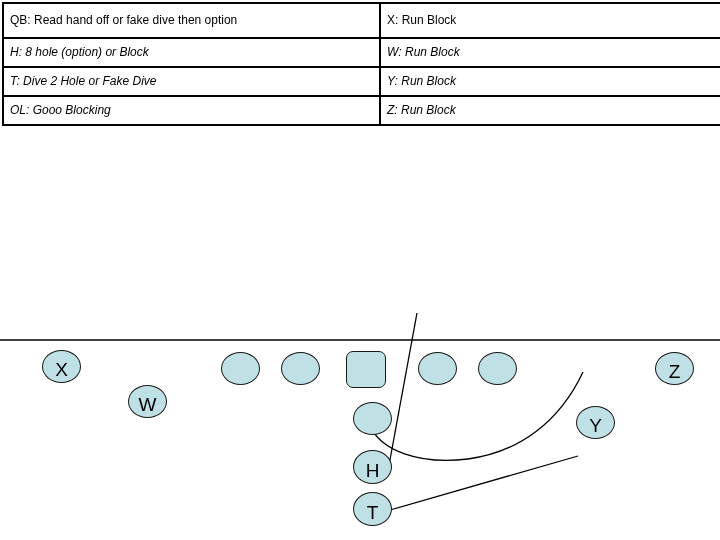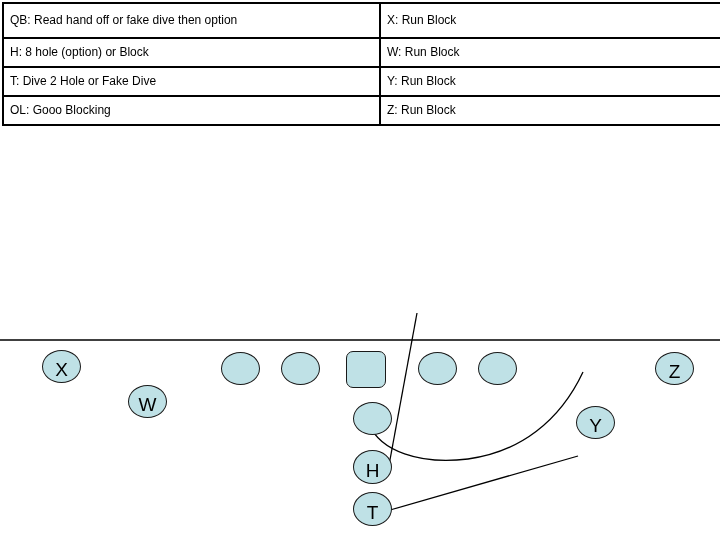--- a/index.html
+++ b/index.html
@@ -31,21 +31,21 @@
     padding: 0 6px;
     font-size: 12px;
     line-height: 1.1;
     vertical-align: middle;
     white-space: nowrap;
     background: #ffffff;
   }
   #assignment-table td.col-left  { width: 363px; }
   #assignment-table td.col-right { width: 353px; }
   #assignment-table tr.row-tall td { height: 33px; }
-  #assignment-table tr.row-std  td { height: 27px; }
+  #assignment-table tr.row-std  td { height: 27px; font-style: italic; }
 
   
   #play-diagram {
     position: absolute;
     left: 0;
     top: 121px;
     width: 720px;
     height: 419px;
   }
   #diagram-svg {

